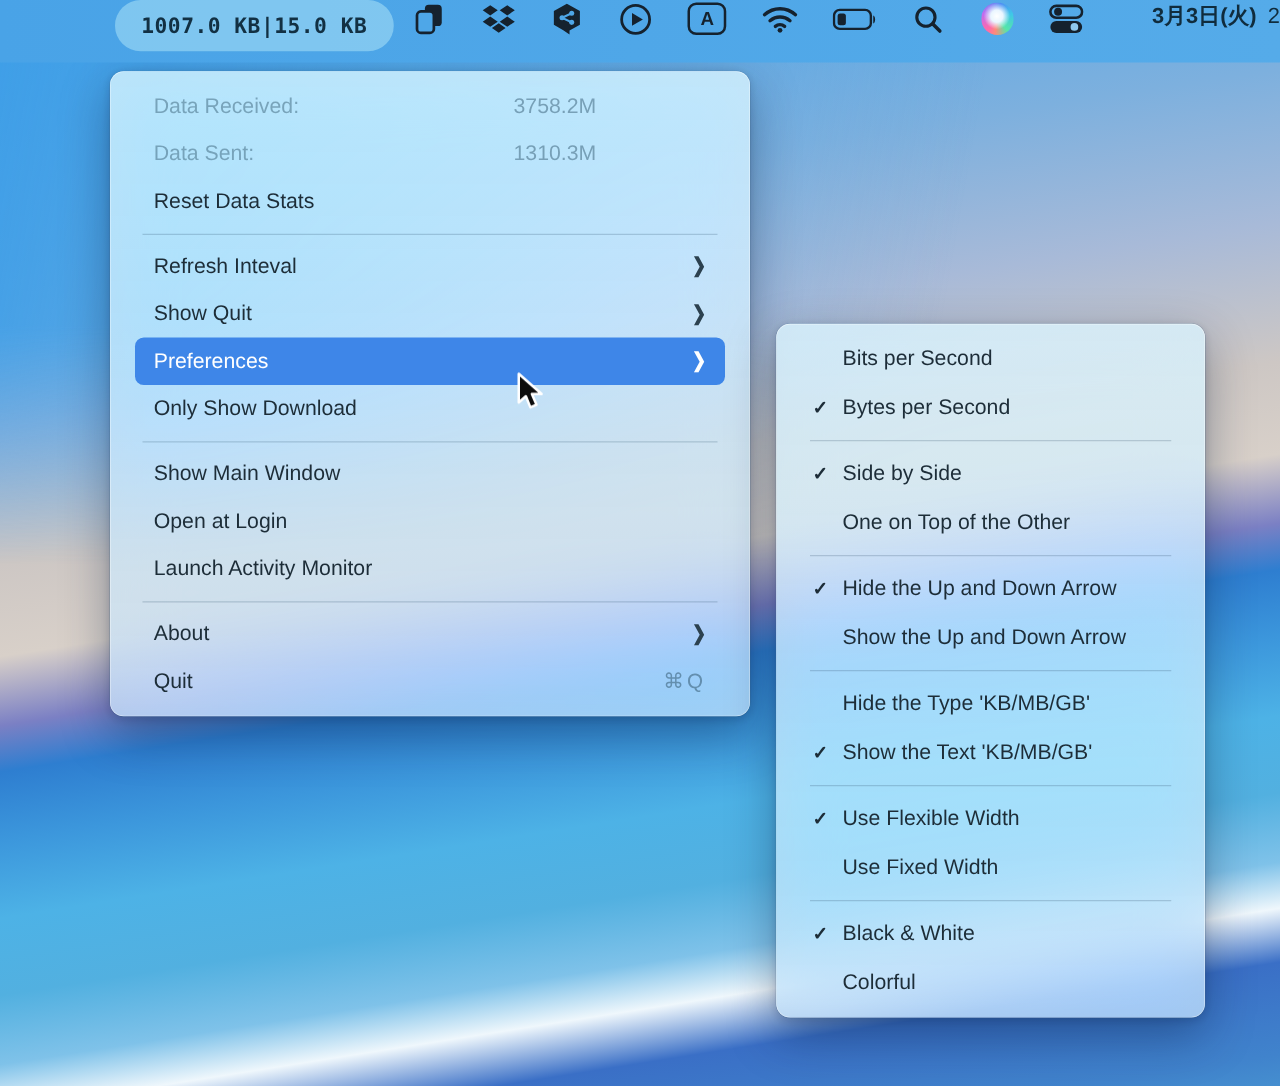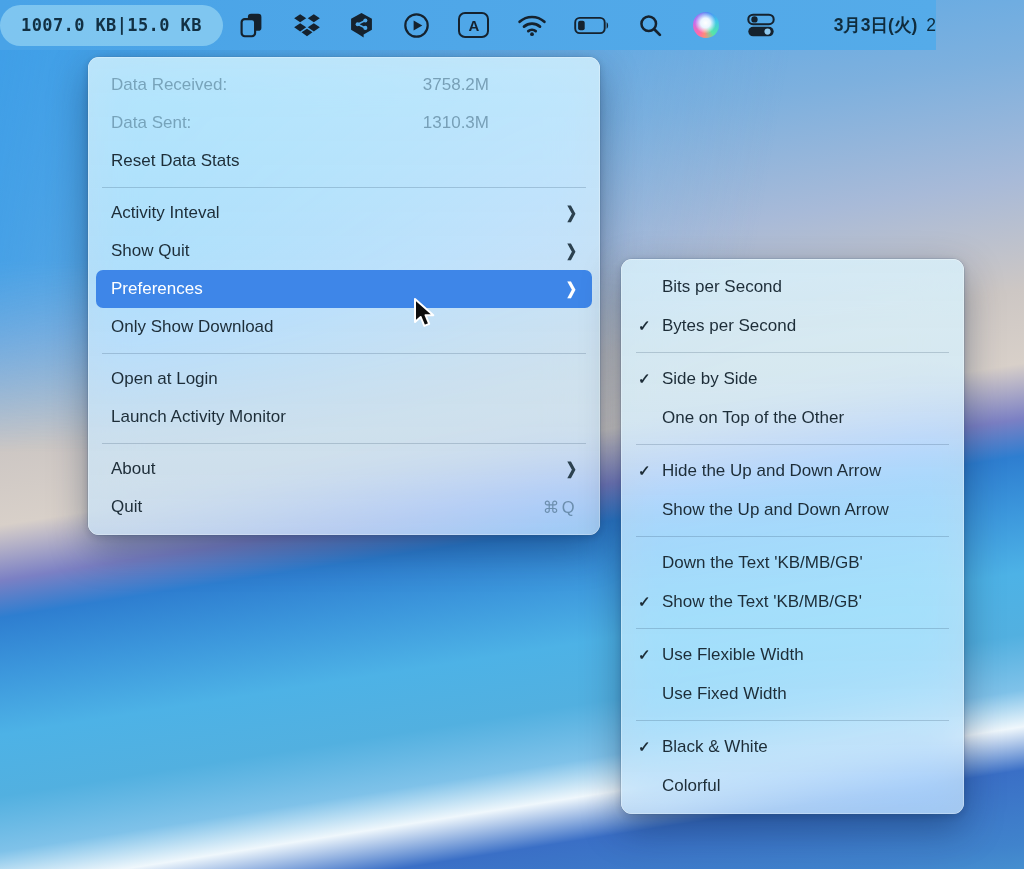--- a/index.html
+++ b/index.html
@@ -25,22 +25,22 @@
     position:absolute; inset:0;
     background:linear-gradient(100deg,
       rgba(62,158,231,0.95) 0%, rgba(70,165,233,0.55) 28%,
       rgba(96,168,226,0.22) 48%, rgba(160,185,220,0) 68%);
     -webkit-mask-image:linear-gradient(to bottom,#000 0%,#000 30%,transparent 52%);
     mask-image:linear-gradient(to bottom,#000 0%,#000 30%,transparent 52%);
   }
 
   
   .menubar {
-    position:absolute; top:0; left:0; width:936px; height:50px; z-index:5;
-    display:flex; align-items:center; 
+    position:absolute; top:0; left:0; width:1024px; height:50px; z-index:5;
+    display:flex; align-items:flex-start; padding-left:92px;
     background:linear-gradient(90deg,#49a3e7,#55abe9);
     color:#13303f;
   }
   .status-pill {
     height:41px; padding:0 21px; border-radius:21px;
     background:rgba(190,240,250,0.45);
     display:flex; align-items:center; flex:none;
   }
   .status-pill span {
     font-family:"DejaVu Sans Mono", monospace;
@@ -59,21 +59,21 @@
     background:
       radial-gradient(circle at 48% 42%, #ffffff 0%, #eaf6ff 24%, rgba(255,255,255,0) 52%),
       conic-gradient(from 220deg, #ff6aa8, #c06cf0 70deg, #4f8df5 150deg, #3fc6e8 210deg, #55e6a8 280deg, #ff8a7a 330deg, #ff6aa8 360deg);
   }
   .mb-right { margin-left:auto; display:flex; align-items:baseline; }
   .mb-date { font-size:17.5px; font-weight:700; color:#102c3d; margin-right:9px; white-space:nowrap; }
   .mb-time { font-size:17.5px; font-weight:500; color:#102c3d; white-space:nowrap; }
 
   
   .menu {
-    position:absolute; z-index:4; padding:9px 0; border-radius:11px;
+    position:absolute; z-index:4; padding:9px 12px; border-radius:11px;
     background:linear-gradient(rgba(217,242,252,0.82), rgba(202,228,248,0.74));
     -webkit-backdrop-filter:blur(24px) saturate(1.7);
     backdrop-filter:blur(24px) saturate(1.7);
     box-shadow:
       0 14px 38px rgba(0,25,60,0.38),
       0 2px 8px rgba(0,25,60,0.18),
       0 0 0 0.5px rgba(90,125,155,0.35),
       inset 0 0 0 0.5px rgba(255,255,255,0.55);
   }
   .main-menu { left:88px; top:57px; width:512px; }
@@ -191,36 +191,39 @@
     </div>
     <div class="row disabled">
       <span class="label">Data Sent:</span>
       <span class="value">1310.3M</span>
     </div>
     <div class="row">
       <span class="label">Reset Data Stats</span>
     </div>
     <div class="separator"></div>
     <div class="row">
-      <span class="label">Activity Inteval</span>
+      <span class="label">Refresh Inteval</span>
       <span class="chevron">❯</span>
     </div>
     <div class="row">
       <span class="label">Show Quit</span>
       <span class="chevron">❯</span>
     </div>
     <div class="row highlighted">
       <span class="label">Preferences</span>
       <span class="chevron">❯</span>
     </div>
     <div class="row">
       <span class="label">Only Show Download</span>
     </div>
     <div class="separator"></div>
     <div class="row">
+      <span class="label">Show Main Window</span>
+    </div>
+    <div class="row">
       <span class="label">Open at Login</span>
     </div>
     <div class="row">
       <span class="label">Launch Activity Monitor</span>
     </div>
     <div class="separator"></div>
     <div class="row">
       <span class="label">About</span>
       <span class="chevron">❯</span>
     </div>
@@ -253,21 +256,21 @@
       <span class="check">✓</span>
       <span class="label">Hide the Up and Down Arrow</span>
     </div>
     <div class="row">
       <span class="check"></span>
       <span class="label">Show the Up and Down Arrow</span>
     </div>
     <div class="separator"></div>
     <div class="row">
       <span class="check"></span>
-      <span class="label">Down the Text 'KB/MB/GB'</span>
+      <span class="label">Hide the Type 'KB/MB/GB'</span>
     </div>
     <div class="row">
       <span class="check">✓</span>
       <span class="label">Show the Text 'KB/MB/GB'</span>
     </div>
     <div class="separator"></div>
     <div class="row">
       <span class="check">✓</span>
       <span class="label">Use Flexible Width</span>
     </div>

